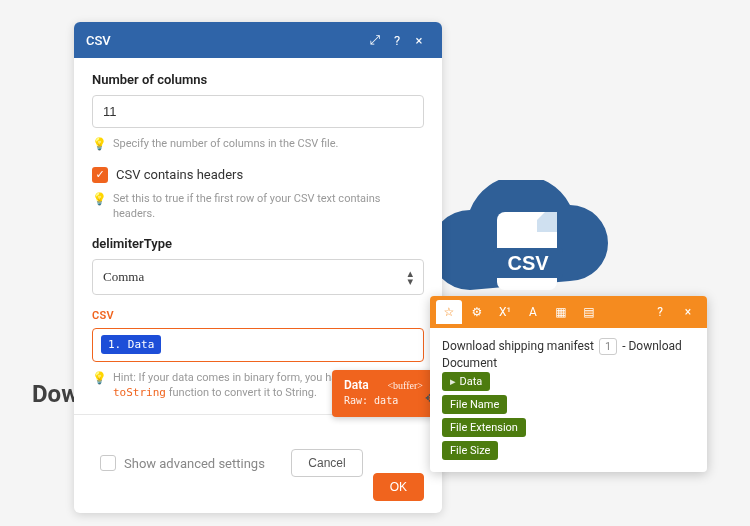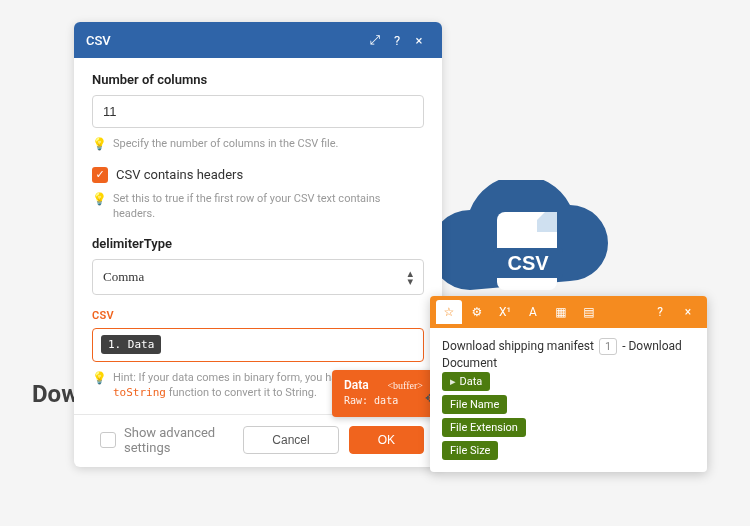--- a/index.html
+++ b/index.html
@@ -84,31 +84,31 @@
     background: #fff;
     display:flex; align-items:center; justify-content:space-between;
   }
   .select .caret { font-size:11px; line-height:8px; display:flex; flex-direction:column; color:#555;}
   .csv-field-label { font-size:11px; font-weight:600; color:#f0641e; letter-spacing:0.3px; margin-bottom:6px;}
   .csv-field {
     border:1px solid #f0641e; border-radius:4px; padding:6px 8px; min-height:34px;
     display:flex; align-items:center;
   }
   .chip {
-    background:#404040; color:#fff; border-radius:3px; padding:3px 7px; font-size:11px;
+    background:#1d4ed8; color:#fff; border-radius:3px; padding:3px 7px; font-size:11px;
     font-family: ui-monospace, Menlo, monospace;
   }
   .divider { border-top:1px solid #e7e7e7; margin: 14px -18px 10px -18px; }
   .footer-row { display:flex; align-items:center; gap:10px;}
   .footer-row .spacer {flex:1;}
   .btn {
     border:1px solid #ccc; background:#fff; color:#555; border-radius:4px;
-    padding:6px 28px; font-size:12px; cursor:pointer;
-  }
-  .btn.primary { background:#f0641e; border-color:#f0641e; color:#fff; font-weight:500;}
+    padding:6px 16px; font-size:12px; cursor:pointer;
+  }
+  .btn.primary { background:#f0641e; border-color:#f0641e; color:#fff; font-weight:500;margin-top:48px;}
   .tooltip {
     position:absolute;
     left: 332px;
     top: 370px;
     background:#f0641e;
     color:#fff;
     padding:7px 12px 9px 12px;
     border-radius:4px;
     font-size:11px;
     line-height:1.4;

